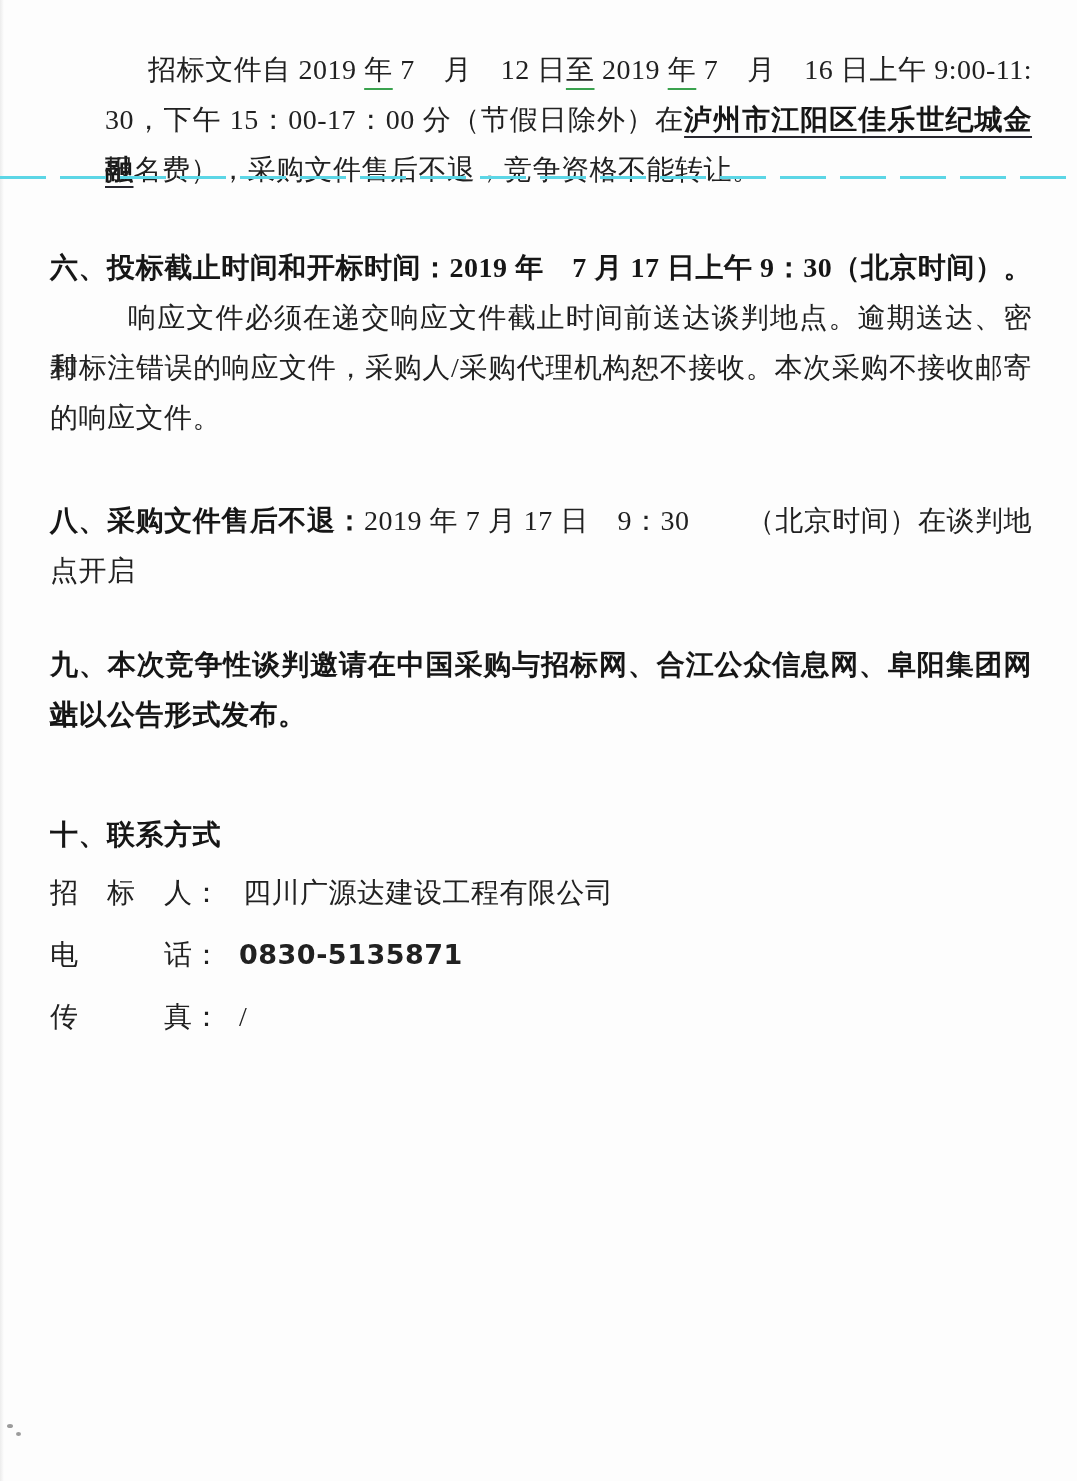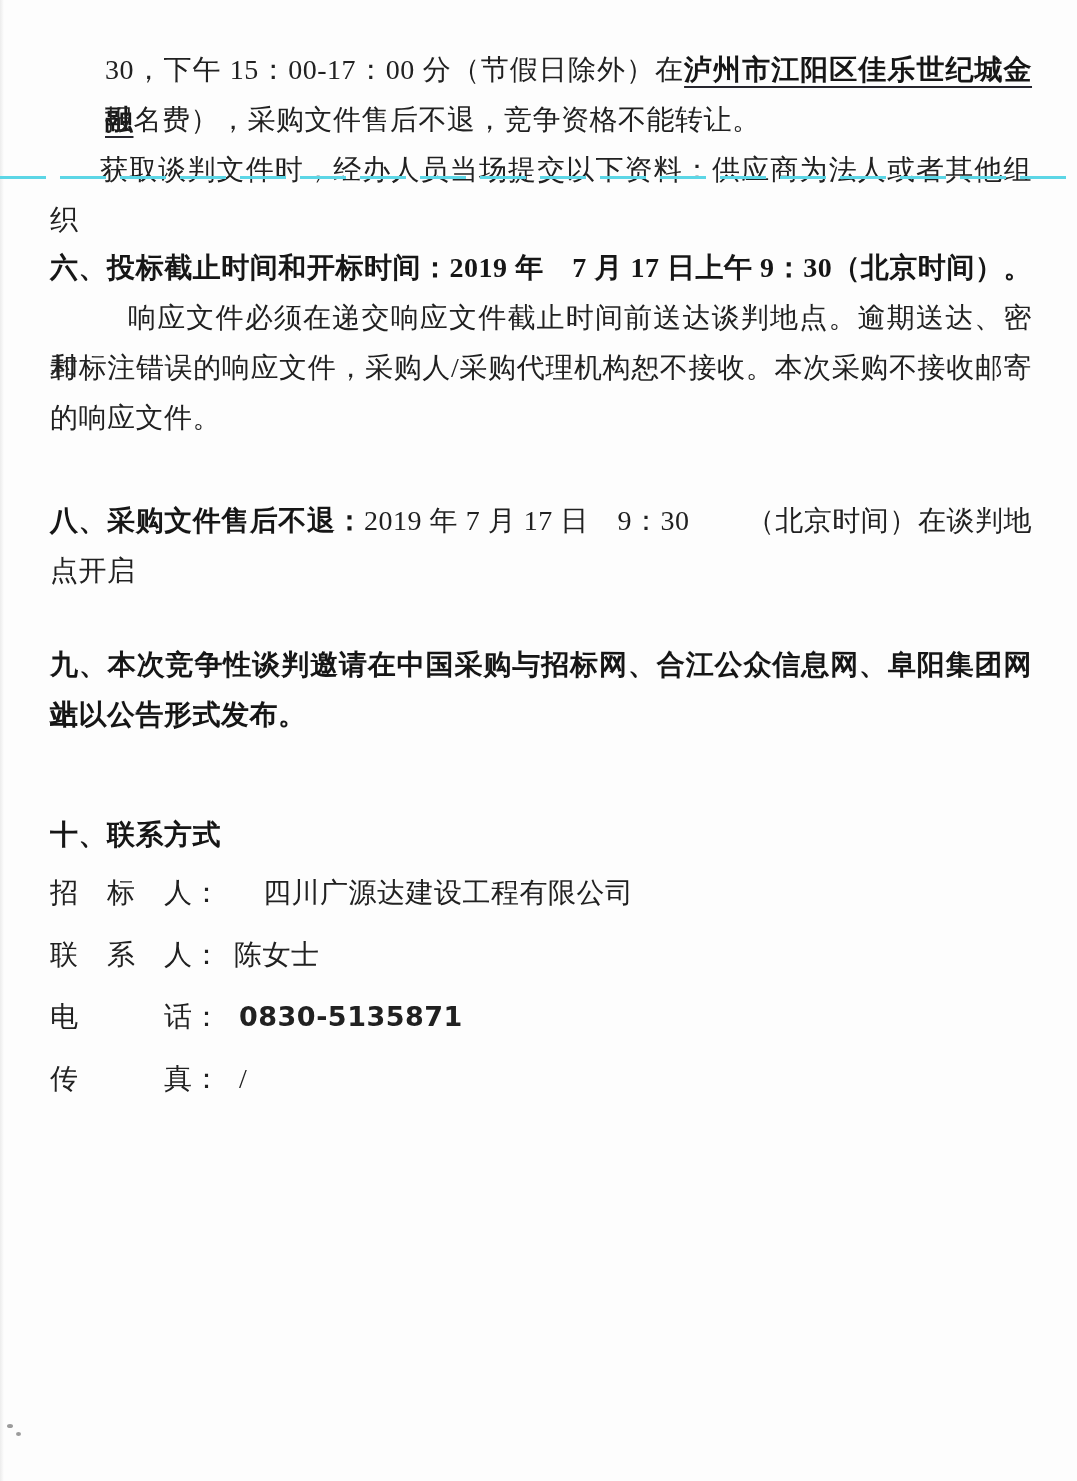--- a/index.html
+++ b/index.html
@@ -18,21 +18,21 @@
   .ind-p1{text-indent:43px;}
   .ind-p2{text-indent:50px;}
   .ind-s6{text-indent:78px;}
   .s6{margin-top:48px;}
   .s7{margin-top:62px;}
   .s8{margin-top:53px;}
   .s9{margin-top:44px;}
   .s10{margin-top:70px;}
   .rows{margin-top:8px;}
   .crow{font-size:28px;line-height:50px;height:62px;letter-spacing:.5px;}
-  .crow .val{margin-left:42px;}
+  .crow .val{margin-left:22px;}
   .crow .val-tight{margin-left:13px;}
   .crow .val-mid{margin-left:18px;}
   .num{font-family:"DejaVu Sans","Liberation Sans",sans-serif;font-weight:600;font-size:27px;}
   .pagebreak{
     position:absolute;left:0;top:176px;width:1077px;height:3px;z-index:5;
     background:repeating-linear-gradient(90deg,#5cd6e6 0 46px,rgba(255,255,255,0) 46px 60px);
   }
   .edge{position:absolute;left:0;top:0;width:4px;height:100%;background:linear-gradient(90deg,#ececec,rgba(255,255,255,0));}
   .dot{position:absolute;background:#9b9b9b;border-radius:50%;}
   .dot1{left:7px;top:1424px;width:6px;height:4px;}
@@ -42,26 +42,26 @@
 <body>
 
 <div class="edge"></div>
 <div class="pagebreak"></div>
 <div class="dot dot1"></div>
 <div class="dot dot2"></div>
 
 <div class="page">
 
   <section class="p1">
+    <div class="line j ind-p1"><span>招标文件自 2019 </span><span class="gm">年</span><span> 7　月　12 日</span><span class="gm">至</span><span> 2019 </span><span class="gm">年</span><span> 7　月　16 日上午 9:00-11:</span></div>
     <div class="line j"><span>30，下午 15：00-17：00 分（节假日除外）在</span><span class="b ul">泸州市江阳区佳乐世纪城金融</span></div>
     <div class="line">报名费），采购文件售后不退，竞争资格不能转让。</div>
   </section>
 
   <section>
-    <div class="line j ind-p2">获取谈判文件时，经办人员当场提交以下资料：供应商为法人或者其他组织</div>
   </section>
 
   <section class="s6">
     <div class="line j b">六、投标截止时间和开标时间：2019 年　7 月 17 日上午 9：30（北京时间）。</div>
     <div class="line j ind-s6">响应文件必须在递交响应文件截止时间前送达谈判地点。逾期送达、密封</div>
     <div class="line j">和标注错误的响应文件，采购人/采购代理机构恕不接收。本次采购不接收邮寄</div>
     <div class="line">的响应文件。</div>
   </section>
 
 
@@ -72,19 +72,18 @@
 
   <section class="s9 b">
     <div class="line j">九、本次竞争性谈判邀请在中国采购与招标网、合江公众信息网、阜阳集团网站</div>
     <div class="line">上以公告形式发布。</div>
   </section>
 
   <section class="s10">
     <div class="line b">十、联系方式</div>
     <div class="rows">
       <div class="crow"><span>招　标　人：</span><span class="val">四川广源达建设工程有限公司</span></div>
-      <div class="crow"><span>联　系　人：</span><span class="val-tight">陈女士</span></div>
       <div class="crow"><span>电　　　话：</span><span class="val-mid num">0830-5135871</span></div>
       <div class="crow"><span>传　　　真：</span><span class="val-mid">/</span></div>
     </div>
   </section>
 
 </div>
 
 </body></html>

